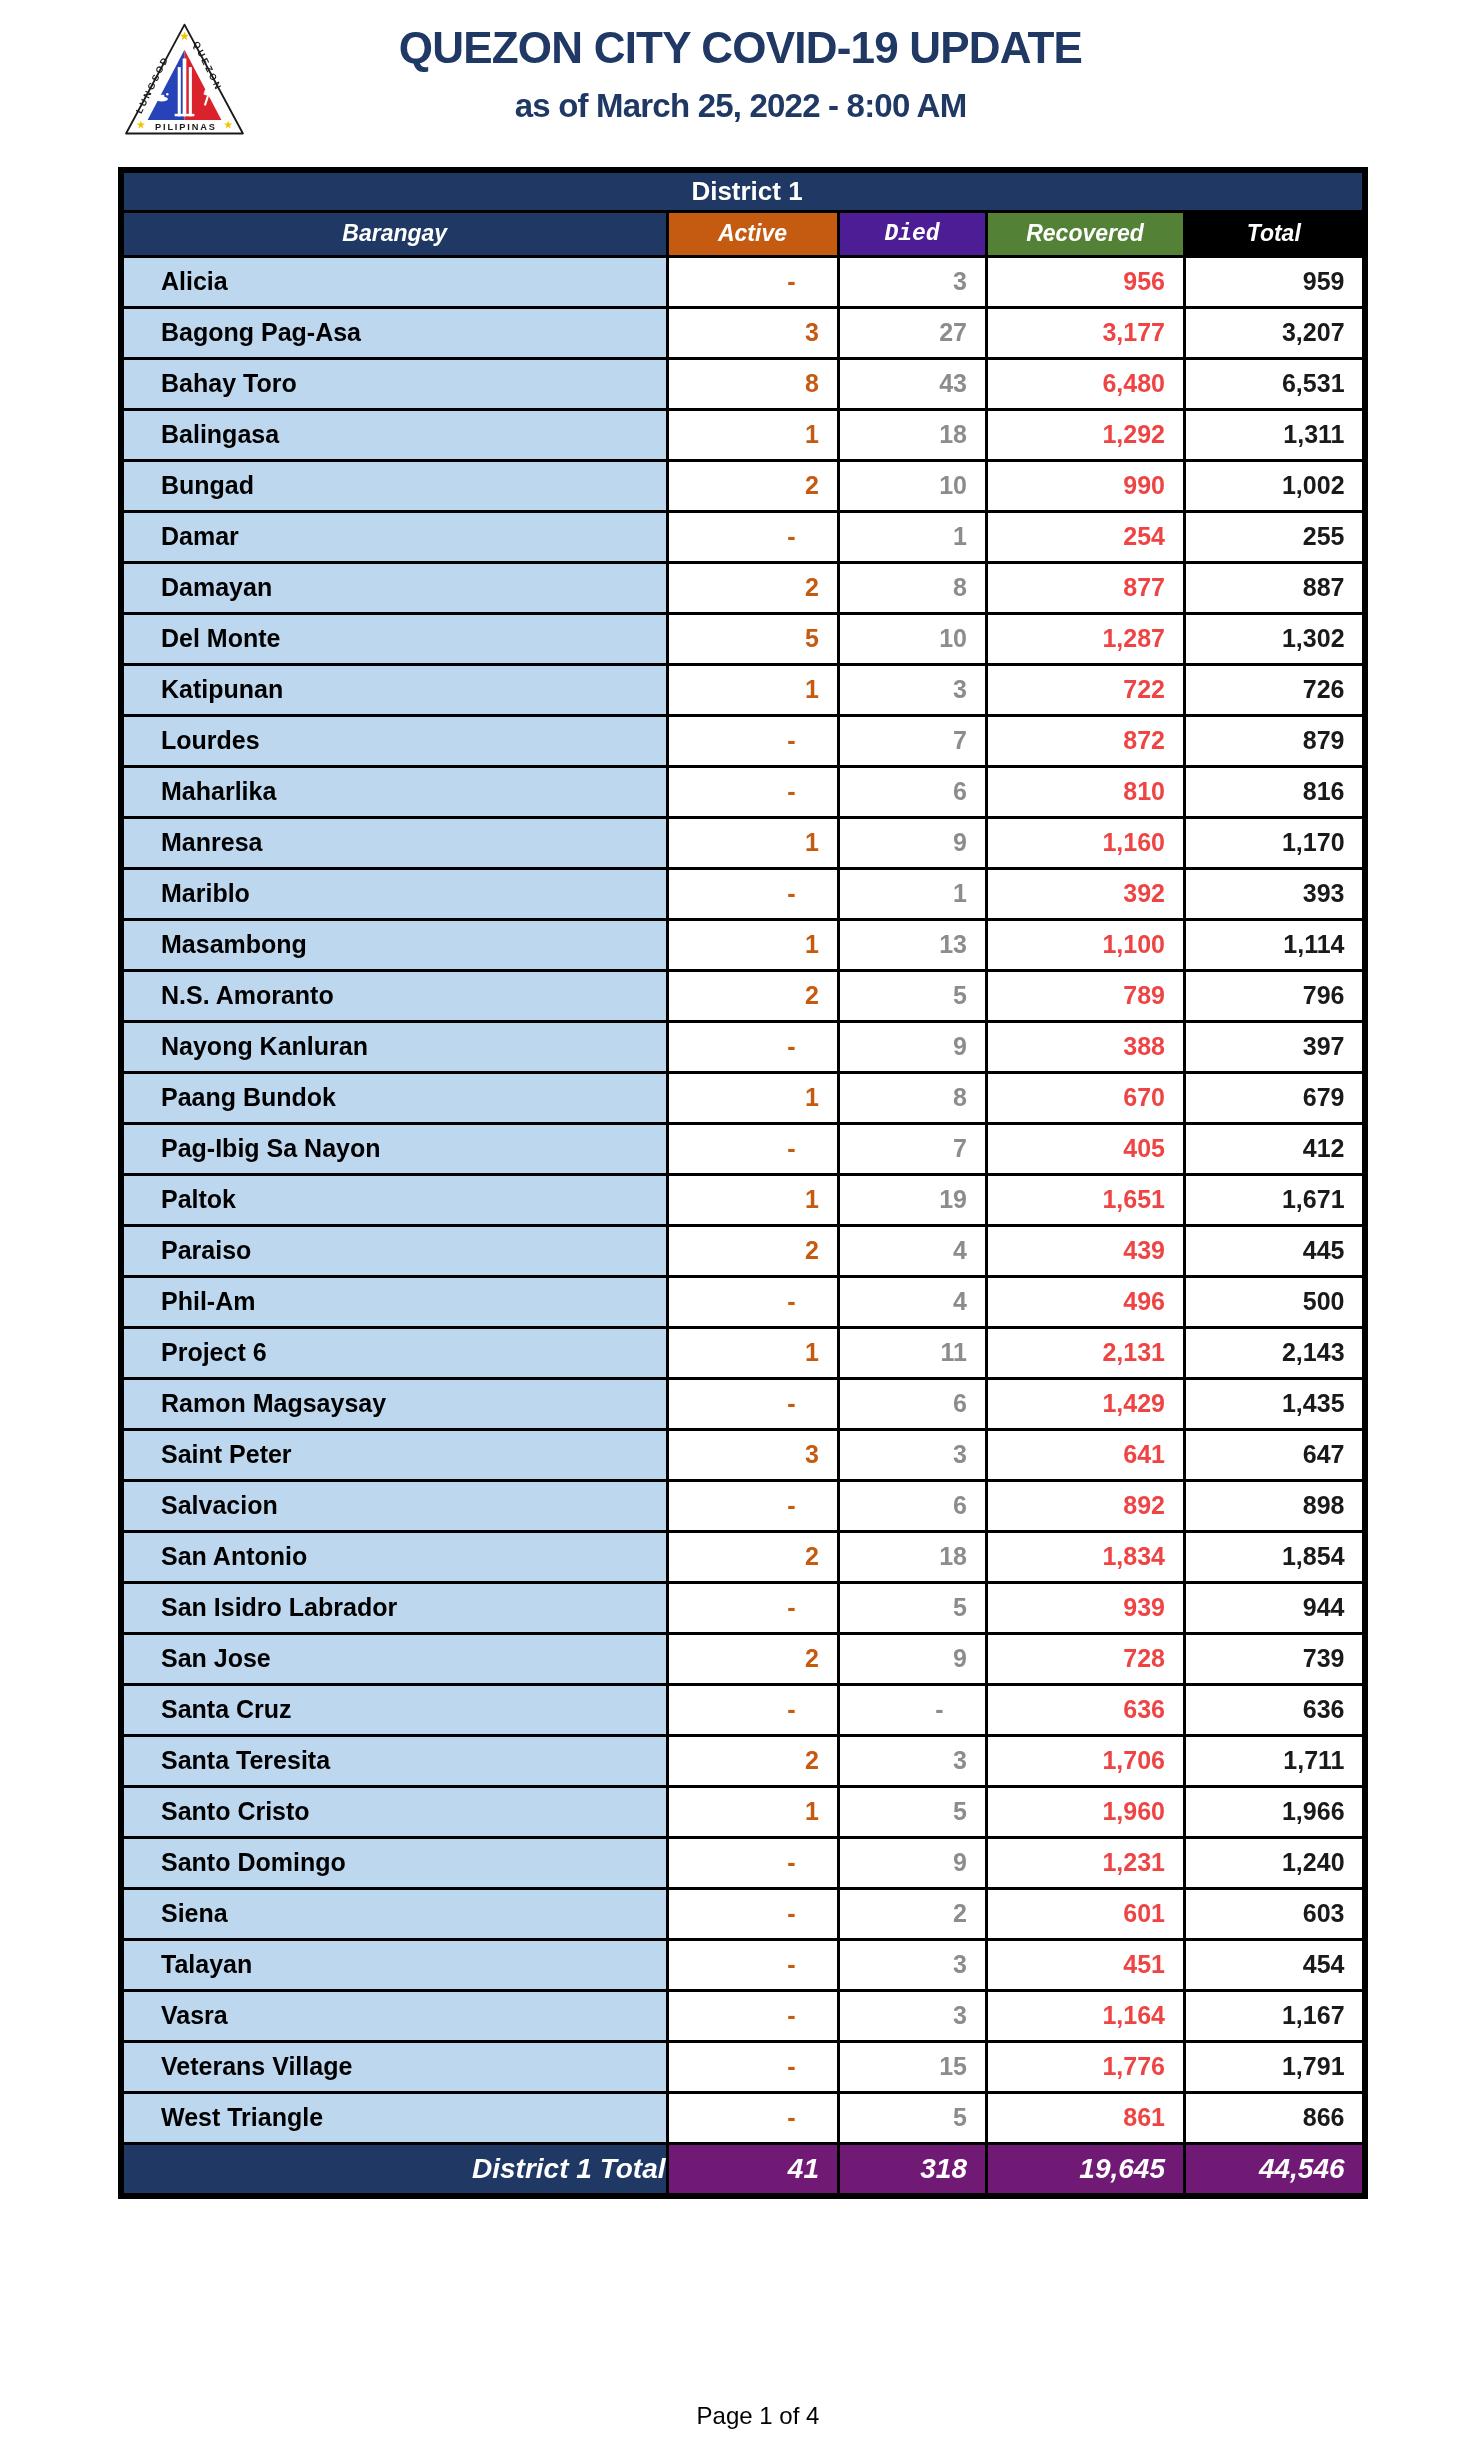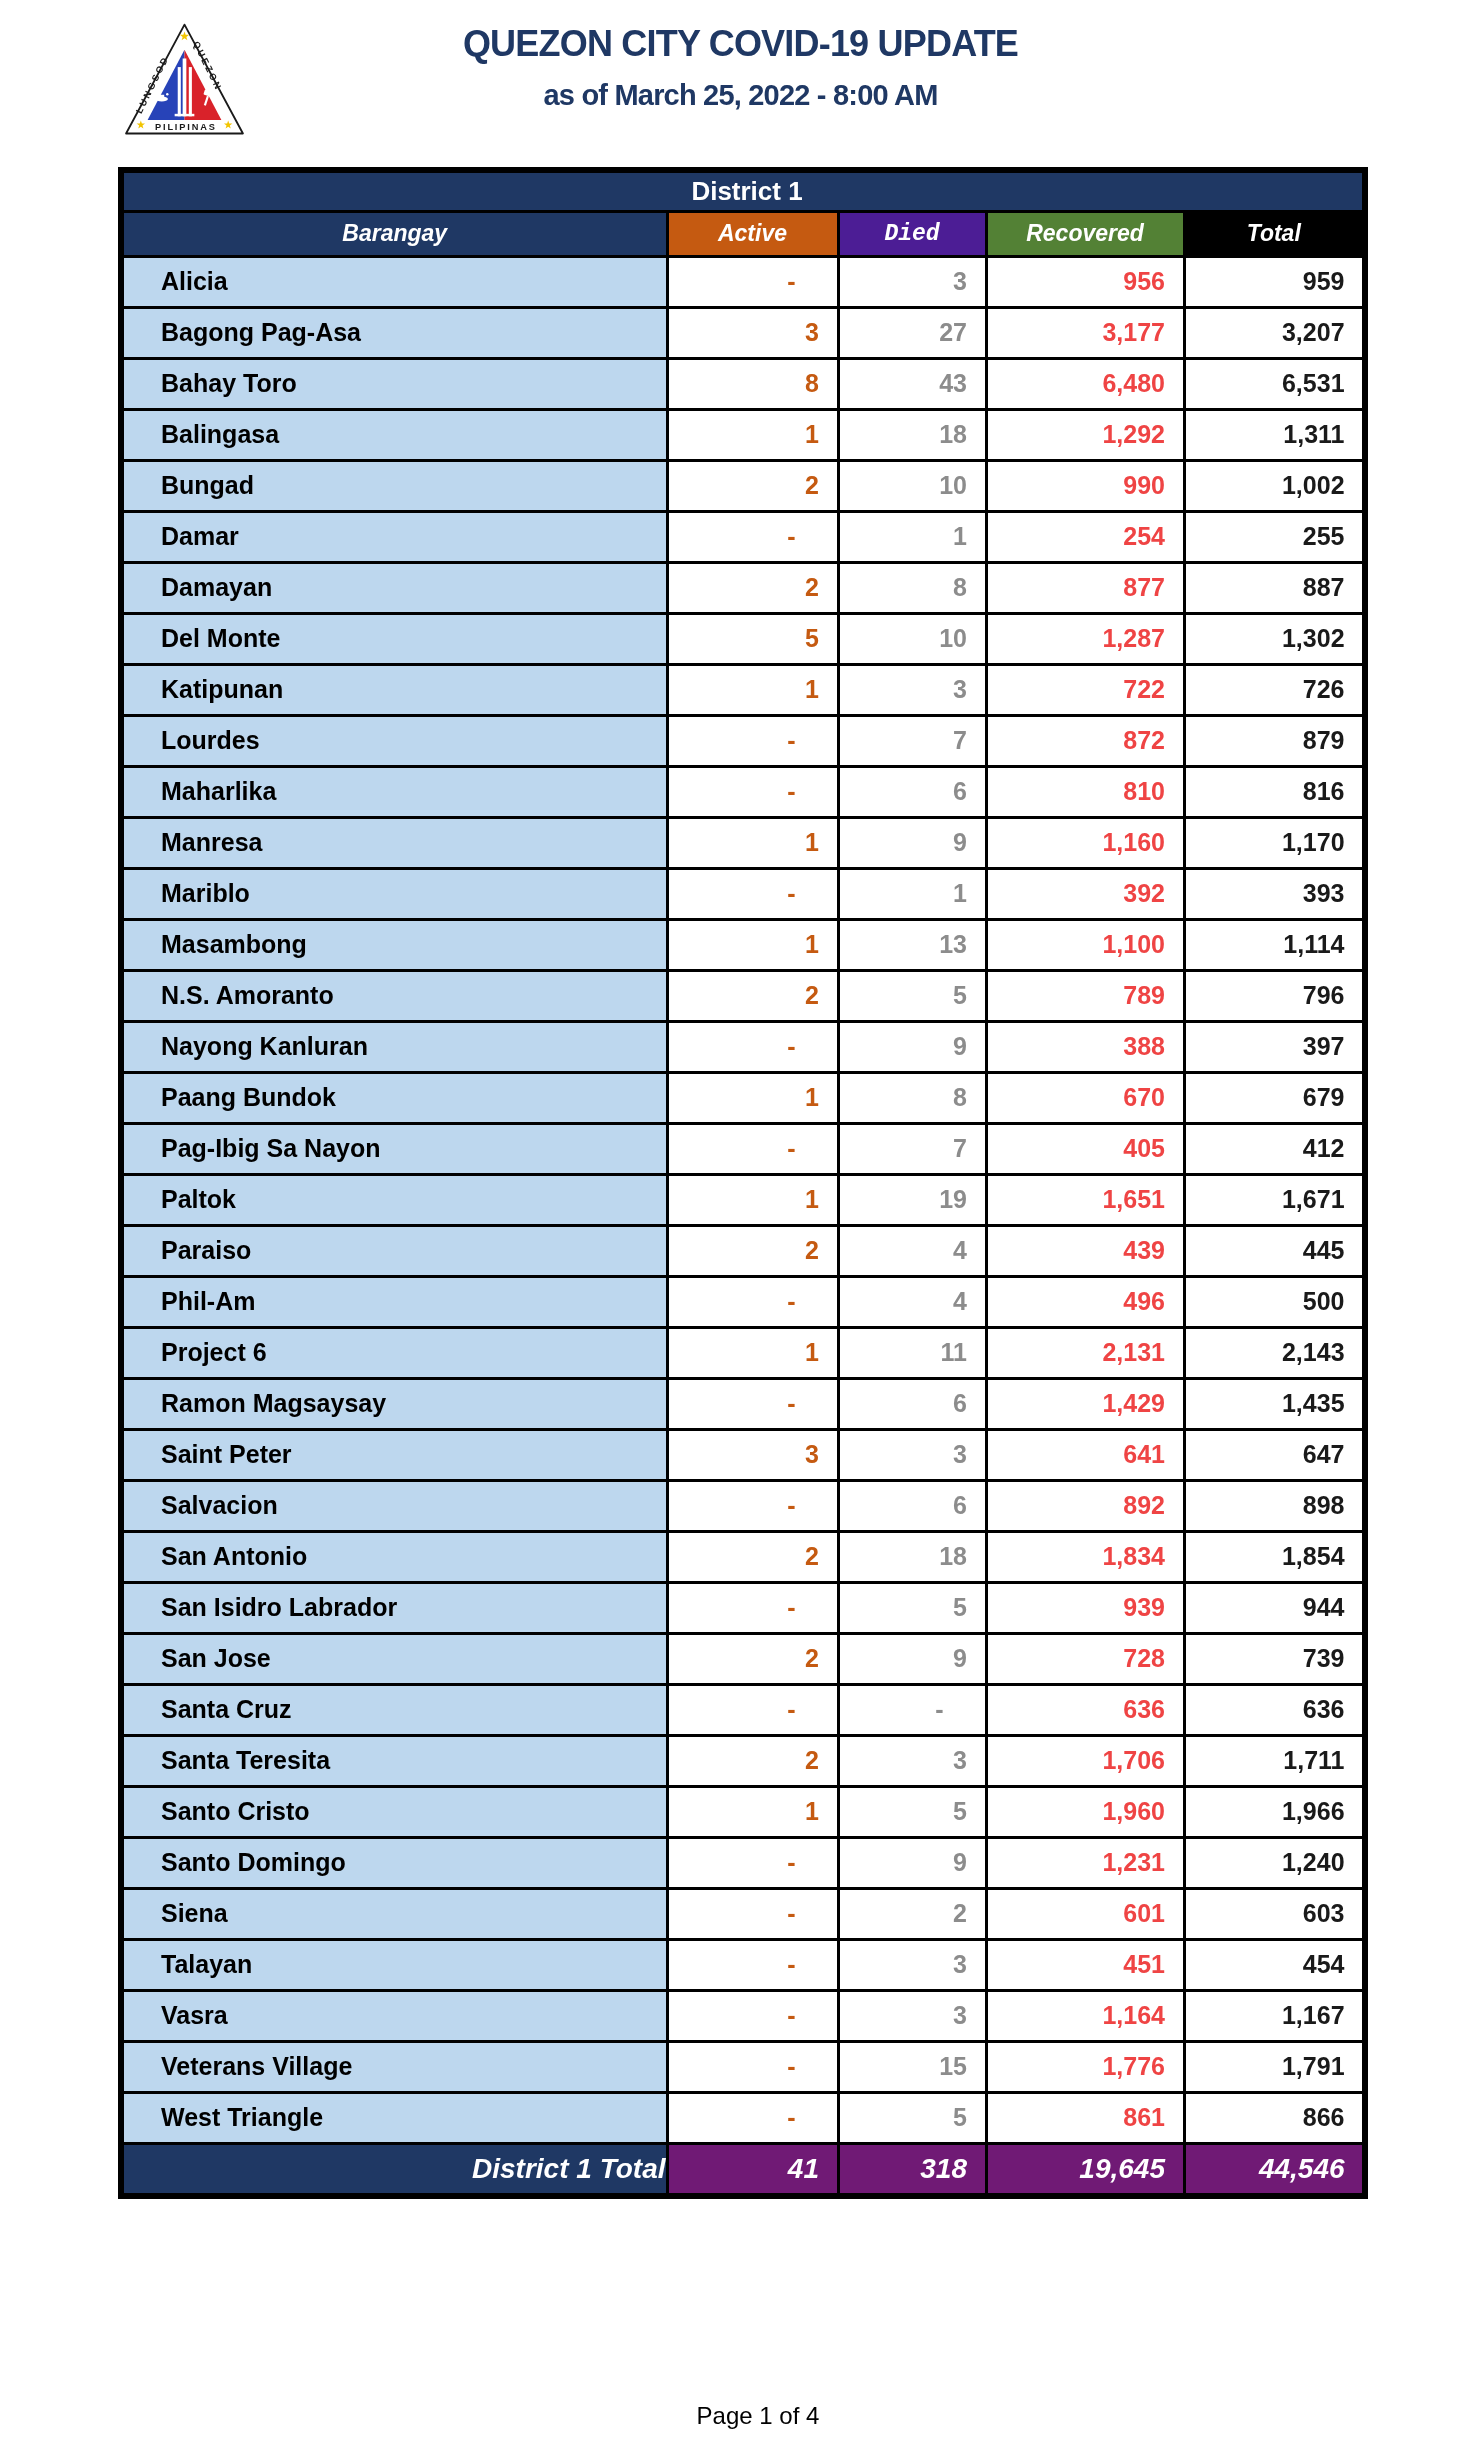--- a/index.html
+++ b/index.html
@@ -16,29 +16,29 @@
     left: 123px; top: 21px;
     width: 123px; height: 118px;
   }
   .title-wrap {
     position: absolute;
     left: 118px; top: 25.5px;
     width: 1245px;
     text-align: center;
   }
   .title {
-    font-size: 36px;
+    font-size: 44px;
     font-weight: bold;
     letter-spacing: -0.8px;
     color: #1F3864;
     line-height: 1.0;
   }
   .subtitle {
     margin-top: 17.5px;
-    font-size: 29px;
+    font-size: 33px;
     font-weight: bold;
     letter-spacing: -0.8px;
     color: #1F3864;
   }
   
   table.covid {
     position: absolute;
     left: 118px; top: 167px;
     width: 1245px;
     border-collapse: collapse;

